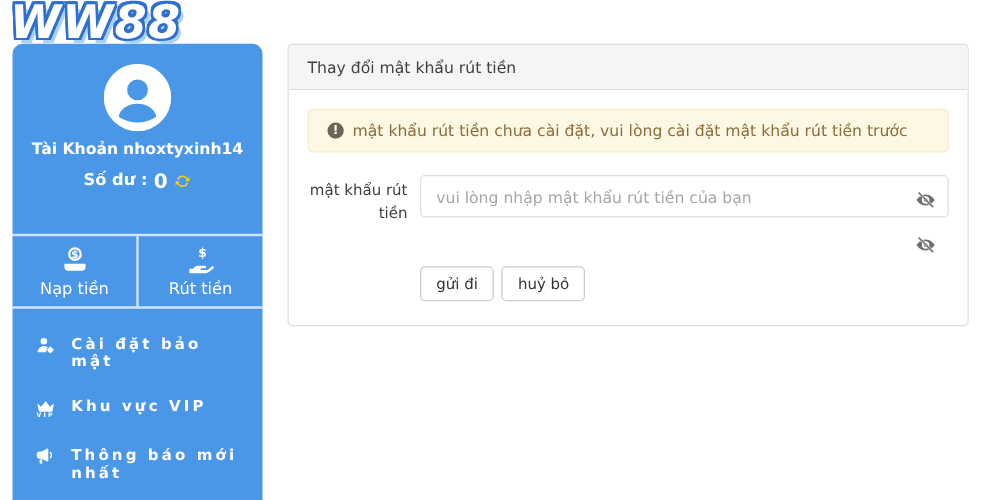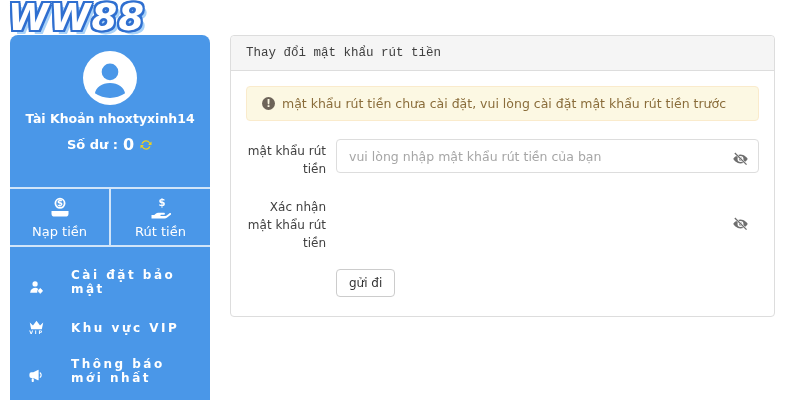--- a/index.html
+++ b/index.html
@@ -31,32 +31,32 @@
                   display:flex; align-items:center; justify-content:center; gap:5px;text-align:center; }
   .balance-line .val { font-size:16px; }
 
   .actions { display:flex; border-top:2px solid rgba(255,255,255,.75);
              border-bottom:2px solid rgba(255,255,255,.75); height:60px; }
   .action { flex:1; display:flex; flex-direction:column; align-items:center;
             justify-content:center; gap:4px; cursor:pointer; font-size:13px; }
   .action + .action { border-left:2px solid rgba(255,255,255,.75); }
 
   .menu { padding-top:10px; }
-  .menu-item { display:flex; align-items:flex-end; gap:26px; padding:11px 18px;
+  .menu-item { display:flex; align-items:flex-start; gap:12px; padding:11px 18px;
                font-size:12px; font-weight:bold; letter-spacing:2.5px; cursor:pointer; }
   .menu-item svg { flex:0 0 auto; }
 
   
   .panel {
     position:absolute; left:230px; top:35px; width:545px;
     background:#fff; border:1px solid #ddd; border-radius:4px;
   }
   .panel-header {
     background:#f5f5f5; border-bottom:1px solid #ddd; border-radius:4px 4px 0 0;
-    padding:10px 15px; font-size:12.5px; color:#404040;font-family:Liberation Mono, monospace;
+    padding:10px 15px; font-size:12.5px; color:#404040;
   }
   .panel-body { padding:15px; }
 
   .alert {
     background:#fcf8e3; border:1px solid #faebcc; border-radius:4px;
     color:#8a6d3b; font-size:12.5px; padding:9px 15px; margin-bottom:18px;
     display:flex; align-items:center; gap:7px;
   }
   .alert-icon {
     display:inline-flex; align-items:center; justify-content:center;
@@ -203,31 +203,31 @@
             <path d="M12 5.8C6.7 5.8 3 10 1.8 12c1.2 2 4.9 6.2 10.2 6.2S21.1 14 22.2 12C21 10 17.3 5.8 12 5.8zm0 10.4A4.2 4.2 0 1 1 16.2 12 4.2 4.2 0 0 1 12 16.2z" fill="#6e6e6e"></path>
             <circle cx="12" cy="12" r="2.3" fill="#6e6e6e"></circle>
             <line x1="4" y1="3.5" x2="20.5" y2="20" stroke="#fff" stroke-width="3"></line>
             <line x1="4" y1="3.5" x2="20.5" y2="20" stroke="#6e6e6e" stroke-width="1.8"></line>
           </svg>
         </span>
       </div>
     </div>
 
     <div class="form-row">
-      <div class="form-label">Xác nhận mật khẩu rút tiền</div>
       <div class="input-wrap">
         <span class="eye">
           <svg viewBox="0 0 24 24" width="17" height="17">
             <path d="M12 5.8C6.7 5.8 3 10 1.8 12c1.2 2 4.9 6.2 10.2 6.2S21.1 14 22.2 12C21 10 17.3 5.8 12 5.8zm0 10.4A4.2 4.2 0 1 1 16.2 12 4.2 4.2 0 0 1 12 16.2z" fill="#6e6e6e"></path>
             <circle cx="12" cy="12" r="2.3" fill="#6e6e6e"></circle>
             <line x1="4" y1="3.5" x2="20.5" y2="20" stroke="#fff" stroke-width="3"></line>
             <line x1="4" y1="3.5" x2="20.5" y2="20" stroke="#6e6e6e" stroke-width="1.8"></line>
           </svg>
         </span>
       </div>
     </div>
 
     <div class="btn-row">
       <button class="btn">gửi đi</button>
+      <button class="btn">huỷ bỏ</button>
     </div>
 
   </div>
 </div>
 
 </body></html>

